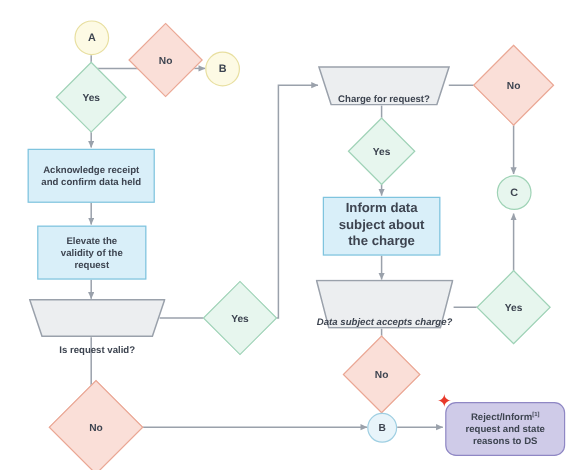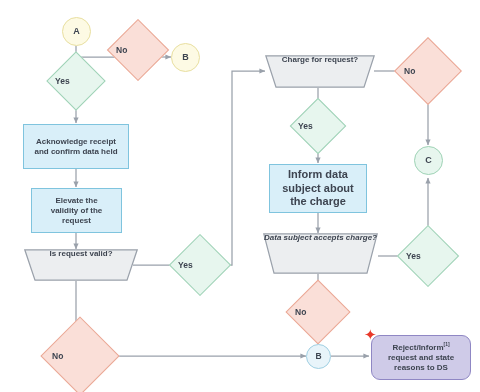--- a/index.html
+++ b/index.html
@@ -19,28 +19,28 @@
   .circ-blue{background:#e8f4fa;border:1.3px solid #9fcfe2;}
   .circ-green{background:#e7f6ee;border:1.3px solid #9fd3b6;}
 
   
   .rect-blue{background:#d9eff9;border:1.3px solid #7fc4de;}
   .rect-purple{background:#cfcbe8;border:1.3px solid #8f87c4;border-radius:9px;}
 
   
   .dia{position:absolute;}
   .dia .sq{position:absolute;left:0;top:0;width:100%;height:100%;transform:rotate(45deg);box-sizing:border-box;}
-  .dia .lbl{position:absolute;left:0;top:0;width:100%;height:100%;display:flex;align-items:center;font-weight:bold;color:#3d4450;}
+  .dia .lbl{position:absolute;left:0;top:0;width:100%;height:100%;display:flex;align-items:center;justify-content:center;font-weight:bold;color:#3d4450;}
   .dia-green .sq{background:#e7f6ee;border:1.3px solid #9ed2b6;}
   .dia-red .sq{background:#fadfd8;border:1.3px solid #eaa794;}
 
   
   .trap{position:absolute;}
   .trap svg{position:absolute;left:0;top:0;}
-  .trap .lbl{position:absolute;left:0;top:0;width:100%;height:100%;display:flex;align-items:flex-start;justify-content:center;text-align:center;font-weight:bold;color:#3d4450;line-height:1.3;}
+  .trap .lbl{position:absolute;left:0;top:0;width:100%;height:100%;display:flex;align-items:flex-end;justify-content:center;text-align:center;font-weight:bold;color:#3d4450;line-height:1.3;}
 
   .star{position:absolute;color:#e8392a;line-height:1;}
   sup{font-size:0.62em;font-weight:bold;}
 </style>
 </head>
 <body>
 
 <svg id="canvas" viewBox="0 0 480 392" xmlns="http://www.w3.org/2000/svg">
   <defs>
     <marker id="ah" markerWidth="7" markerHeight="7" refX="5.6" refY="2.6" orient="auto" markerUnits="userSpaceOnUse">

